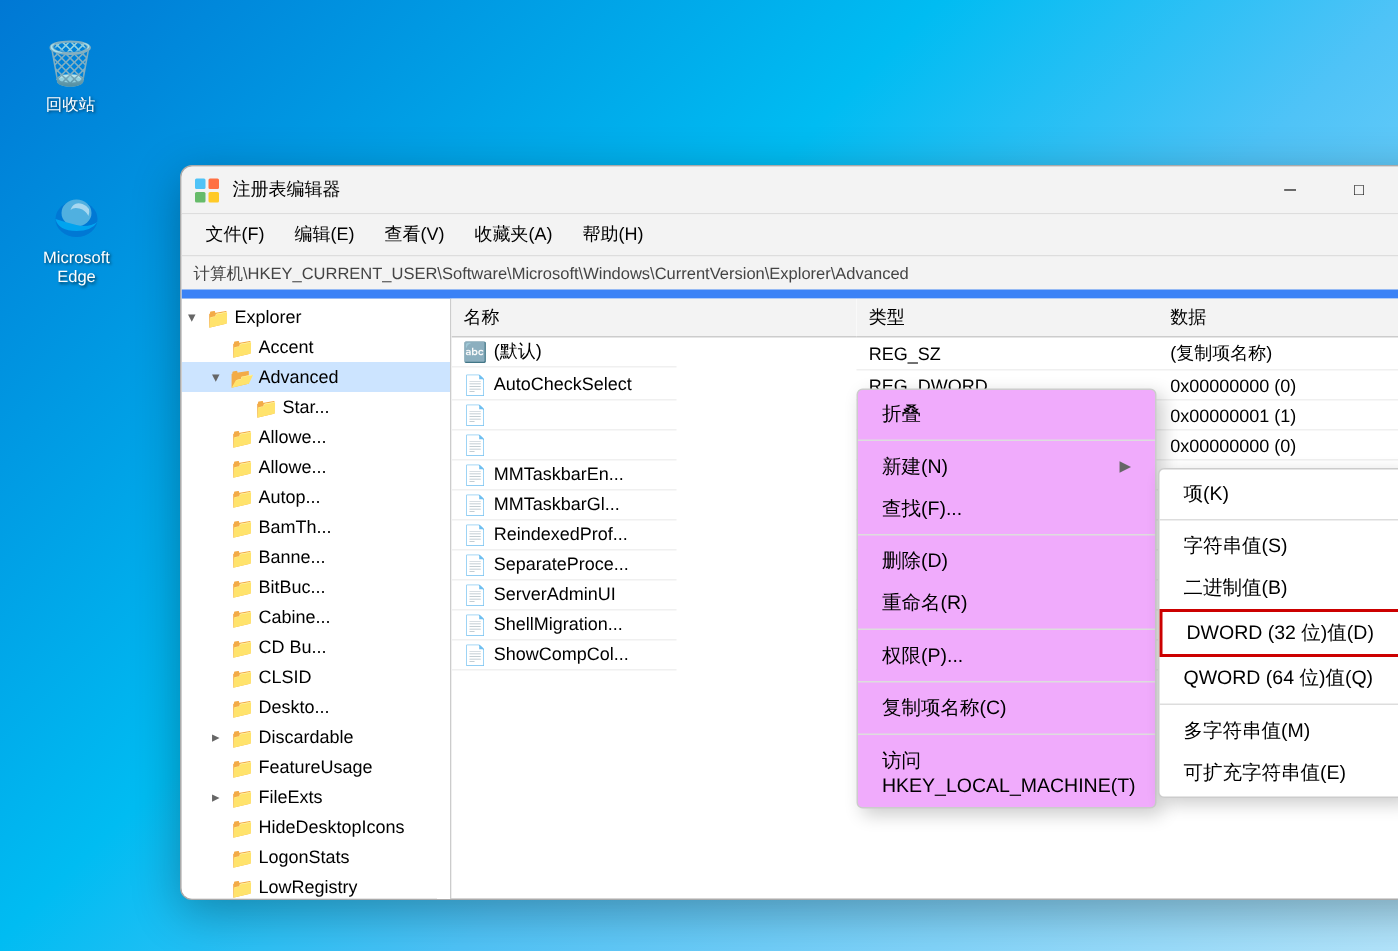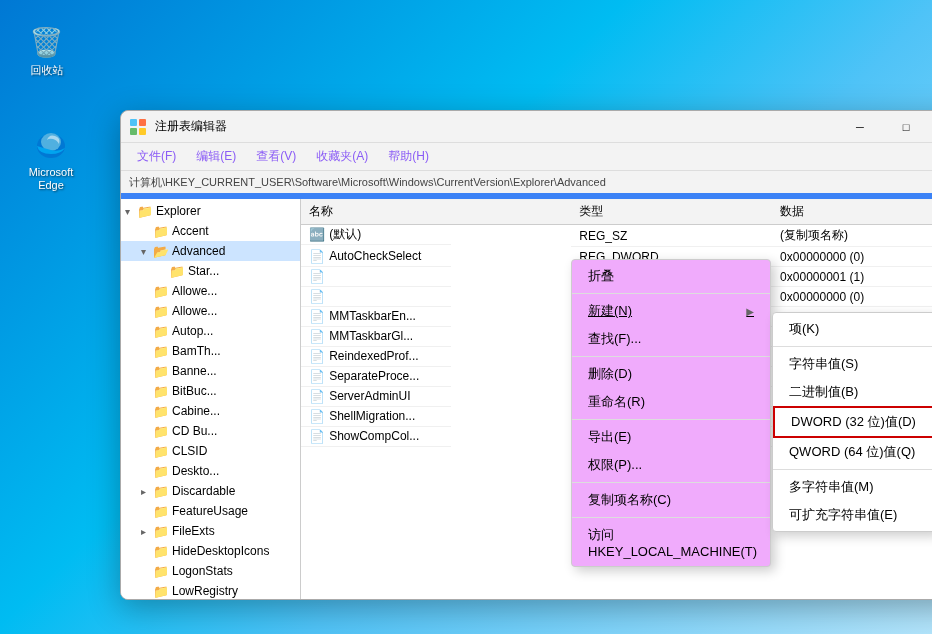--- a/index.html
+++ b/index.html
@@ -103,21 +103,21 @@
       padding: 0 8px;
       background: #f3f3f3;
       border-bottom: 1px solid #ddd;
       gap: 4px;
     }
     .menu-item {
       padding: 2px 8px;
       font-size: 12px;
       cursor: pointer;
       border-radius: 3px;
-      color: #8b5cf6;
+      color: #000000;
     }
 
     
     .address-bar {
       display: flex;
       align-items: center;
       height: 28px;
       padding: 0 8px;
       background: #f3f3f3;
       border-bottom: 6px solid #3b82f6;
@@ -532,21 +532,21 @@
             <td>0x00000001 (1)</td>
           </tr>
         </tbody>
       </table>
 
       <div class="context-menu">
         <div class="ctx-item">
             <span>折叠</span>
           </div>
         <div class="ctx-separator"></div>
-        <div class="ctx-item" style="position:relative;text-decoration:underline;">
+        <div class="ctx-item" style="position:relative;">
           <span>新建(N)</span>
           <span class="ctx-arrow">▶</span>
 
           <div class="sub-context-menu">
             <div class="ctx-item">
                 <span>项(K)</span>
               </div>
             <div class="ctx-separator"></div>
             <div class="ctx-item">
                 <span>字符串值(S)</span>
@@ -574,23 +574,20 @@
           </div>
         <div class="ctx-separator"></div>
         <div class="ctx-item">
             <span>删除(D)</span>
           </div>
         <div class="ctx-item">
             <span>重命名(R)</span>
           </div>
         <div class="ctx-separator"></div>
         <div class="ctx-item">
-            <span>导出(E)</span>
-          </div>
-        <div class="ctx-item">
             <span>权限(P)...</span>
           </div>
         <div class="ctx-separator"></div>
         <div class="ctx-item">
             <span>复制项名称(C)</span>
           </div>
         <div class="ctx-separator"></div>
         <div class="ctx-item">
             <span>访问 HKEY_LOCAL_MACHINE(T)</span>
           </div>

